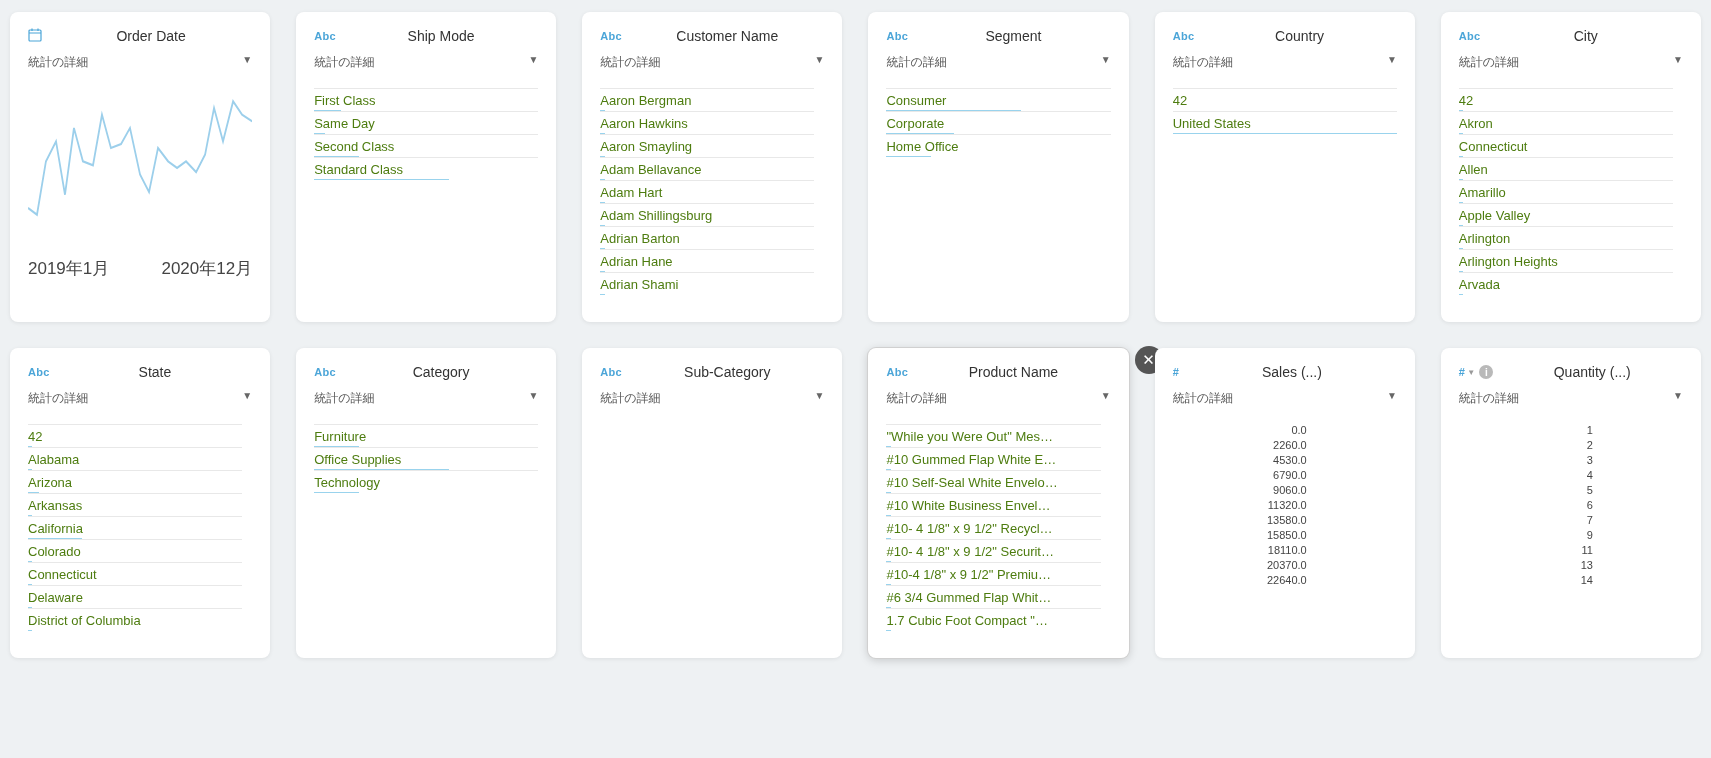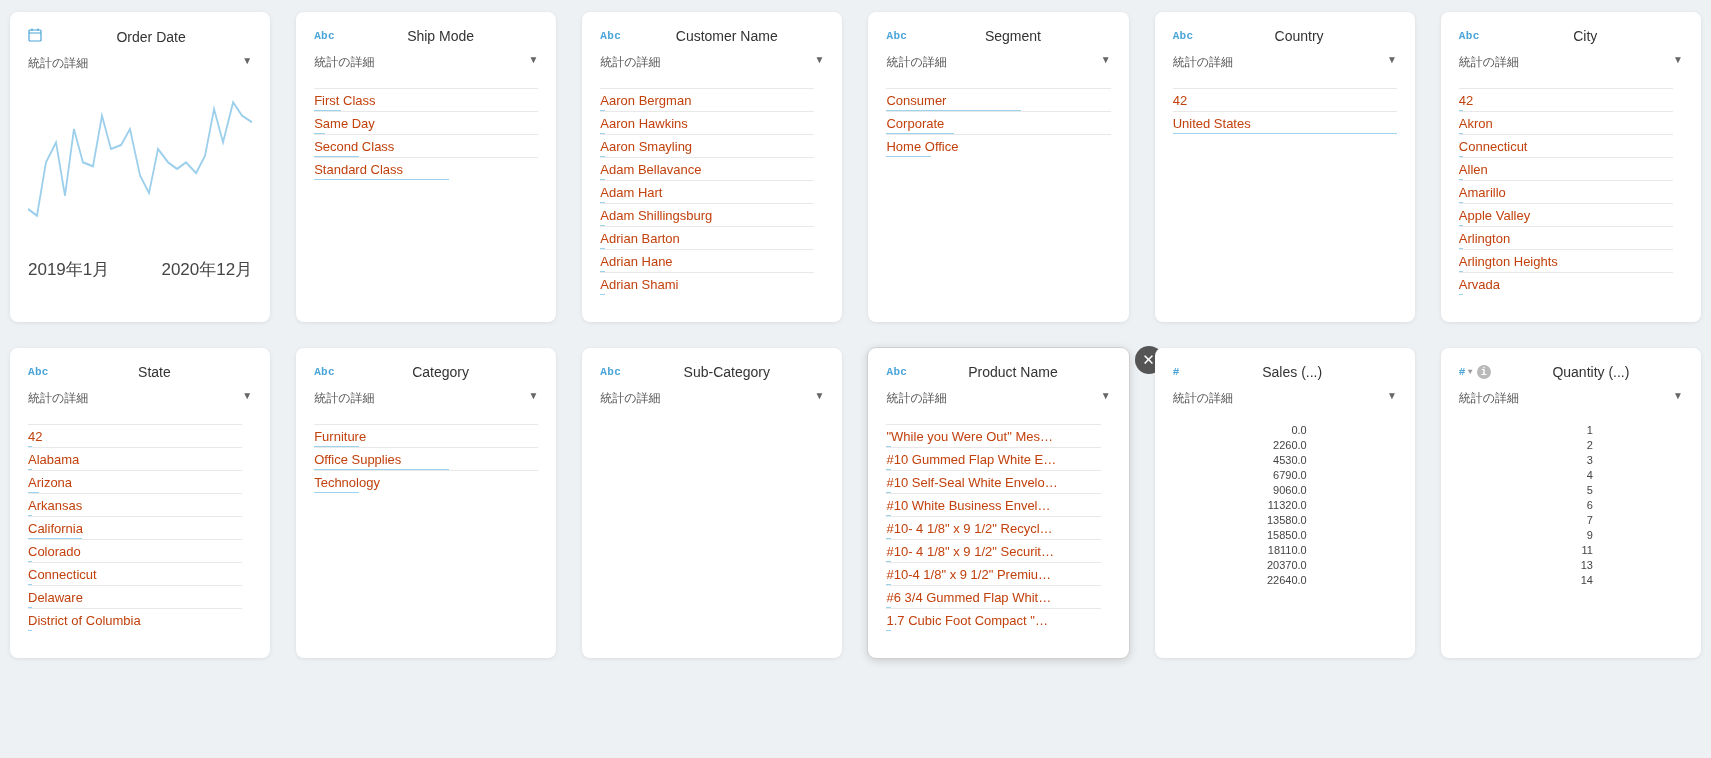--- a/index.html
+++ b/index.html
@@ -32,21 +32,20 @@
     display: flex;
     align-items: center;
     margin-bottom: 8px;
   }
   .type-icon {
     font-size: 11px;
     font-weight: 600;
     letter-spacing: 0.3px;
     margin-right: 8px;
     flex-shrink: 0;
-    font-family: Liberation Mono, monospace;
   }
   .type-abc { color: #4ba5d8; }
   .type-num { color: #4ba5d8; }
   .type-date { color: #4ba5d8; }
   .card-title {
     flex: 1;
     text-align: center;
     color: #333;
     font-size: 14px;
     white-space: nowrap;
@@ -85,21 +84,21 @@
     height: 14px;
     background: #ececec;
   }
   .list-item {
     border-top: 1px solid #e8e8e8;
     padding: 4px 0 3px 0;
     position: relative;
     white-space: nowrap;
     overflow: hidden;
     text-overflow: ellipsis;
-    color: #c2410c;
+    color: #4d7c0f;
   }
   .list-item::after {
     content: "";
     position: absolute;
     left: 0;
     bottom: -1px;
     height: 2px;
     background: #99d3ed;
   }
   .list-item[data-bar="100"]::after { width: 100%; }

